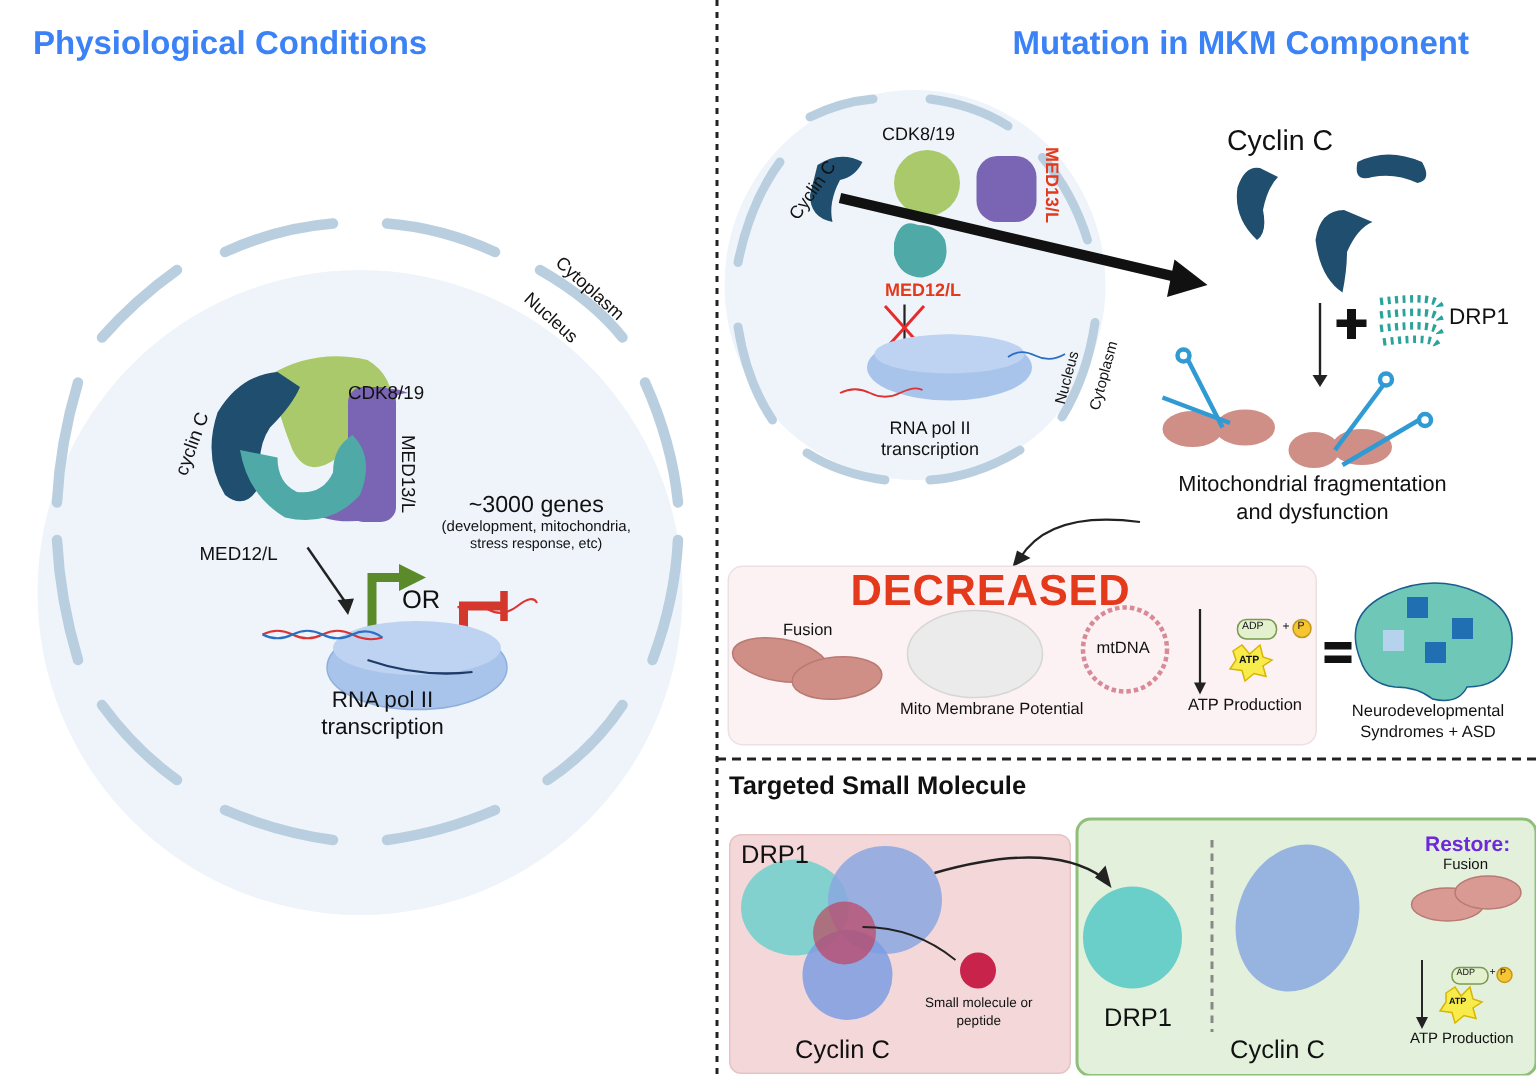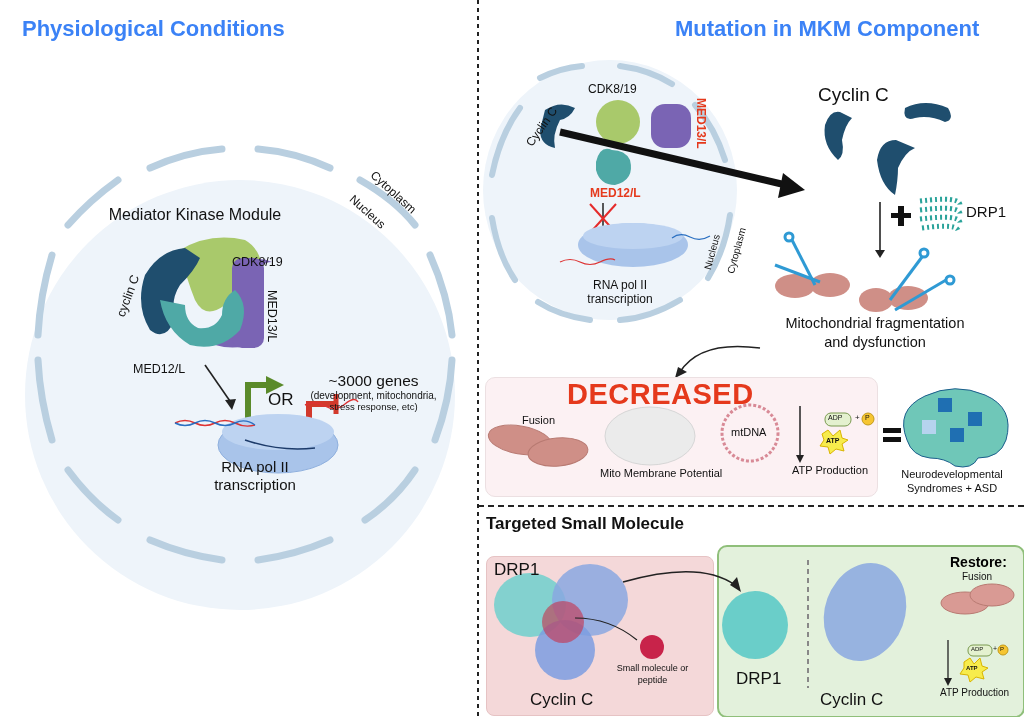--- a/index.html
+++ b/index.html
@@ -3,21 +3,21 @@
 <meta charset="utf-8">
 <style>
   html, body { margin:0; padding:0; background:#ffffff; }
   body { width:1024px; height:717px; position:relative; overflow:hidden;
          font-family:"Liberation Sans", sans-serif; color:#111; }
   .abs { position:absolute; }
   .title { font-weight:bold; font-size:22px; color:#3b82f6; white-space:nowrap; }
   .lbl { white-space:nowrap; color:#111; }
   .center { text-align:center; }
   .red-lbl { color:#e5391c; font-weight:bold; }
-  .green-lbl { color:#000000; font-weight:bold; }
+  .green-lbl { color:#6d28d9; font-weight:bold; }
   svg { position:absolute; left:0; top:0; overflow:visible; }
   .panel-dec { position:absolute; left:485px; top:377px; width:391px; height:118px;
                background:#fcf1f3; border:1px solid #ece0e2; border-radius:10px; }
   .panel-pink { position:absolute; left:486px; top:556px; width:226px; height:158px;
                 background:#f4d8d9; border:1px solid #e6c3c4; border-radius:8px; }
   .panel-green { position:absolute; left:717px; top:545px; width:304px; height:169px;
                  background:#e3f1dc; border:2px solid #8fbf7a; border-radius:10px; }
 </style>
 </head>
 <body>
@@ -70,28 +70,27 @@
   <path d="M175 423 Q185 418 195 423 T215 423 T235 423 T255 425" stroke="#d33" stroke-width="1.4" fill="none"></path>
   <path d="M175 423 Q185 428 195 423 T215 423 T235 423 T255 425" stroke="#2a6fc1" stroke-width="1.4" fill="none"></path>
   <path d="M305 405 Q315 400 325 406 T345 404 T358 402" stroke="#d33" stroke-width="1.4" fill="none"></path>
   <path d="M245 440 Q280 452 315 448" stroke="#1d3b6a" stroke-width="1.5" fill="none"></path>
 </svg>
 
 <div class="abs lbl" style="left:377px;top:168px;font-size:12px;transform:rotate(42deg);transform-origin:left top;">Cytoplasm</div>
 <div class="abs lbl" style="left:356px;top:192px;font-size:12px;transform:rotate(42deg);transform-origin:left top;">Nucleus</div>
 
 <div class="abs lbl center" style="left:95px;top:205px;width:200px;font-size:16px;line-height:19px;">
-  <div>Mediator Kinase Module</div>
 </div>
 <div class="abs lbl" style="left:232px;top:255px;font-size:12.5px;">CDK8/19</div>
 <div class="abs lbl" style="left:114px;top:314px;font-size:12.5px;transform:rotate(-70deg);transform-origin:left top;">cyclin C</div>
 <div class="abs lbl" style="left:279px;top:290px;font-size:12.5px;transform:rotate(90deg);transform-origin:left top;">MED13/L</div>
 <div class="abs lbl" style="left:133px;top:362px;font-size:12.5px;">MED12/L</div>
 
-<div class="abs lbl center" style="left:296px;top:328px;width:155px;margin-top:44px;">
+<div class="abs lbl center" style="left:280px;top:328px;width:155px;">
   <div style="font-size:15.5px;">~3000 genes</div>
   <div style="font-size:10px;line-height:11px;">(development, mitochondria,</div>
   <div style="font-size:9.5px;line-height:11px;">stress response, etc)</div>
 </div>
 <div class="abs lbl" style="left:268px;top:390px;font-size:17px;">OR</div>
 
 <div class="abs lbl center" style="left:195px;top:458px;width:120px;font-size:15px;line-height:18px;">
   <div>RNA pol II</div>
   <div>transcription</div>
 </div>

